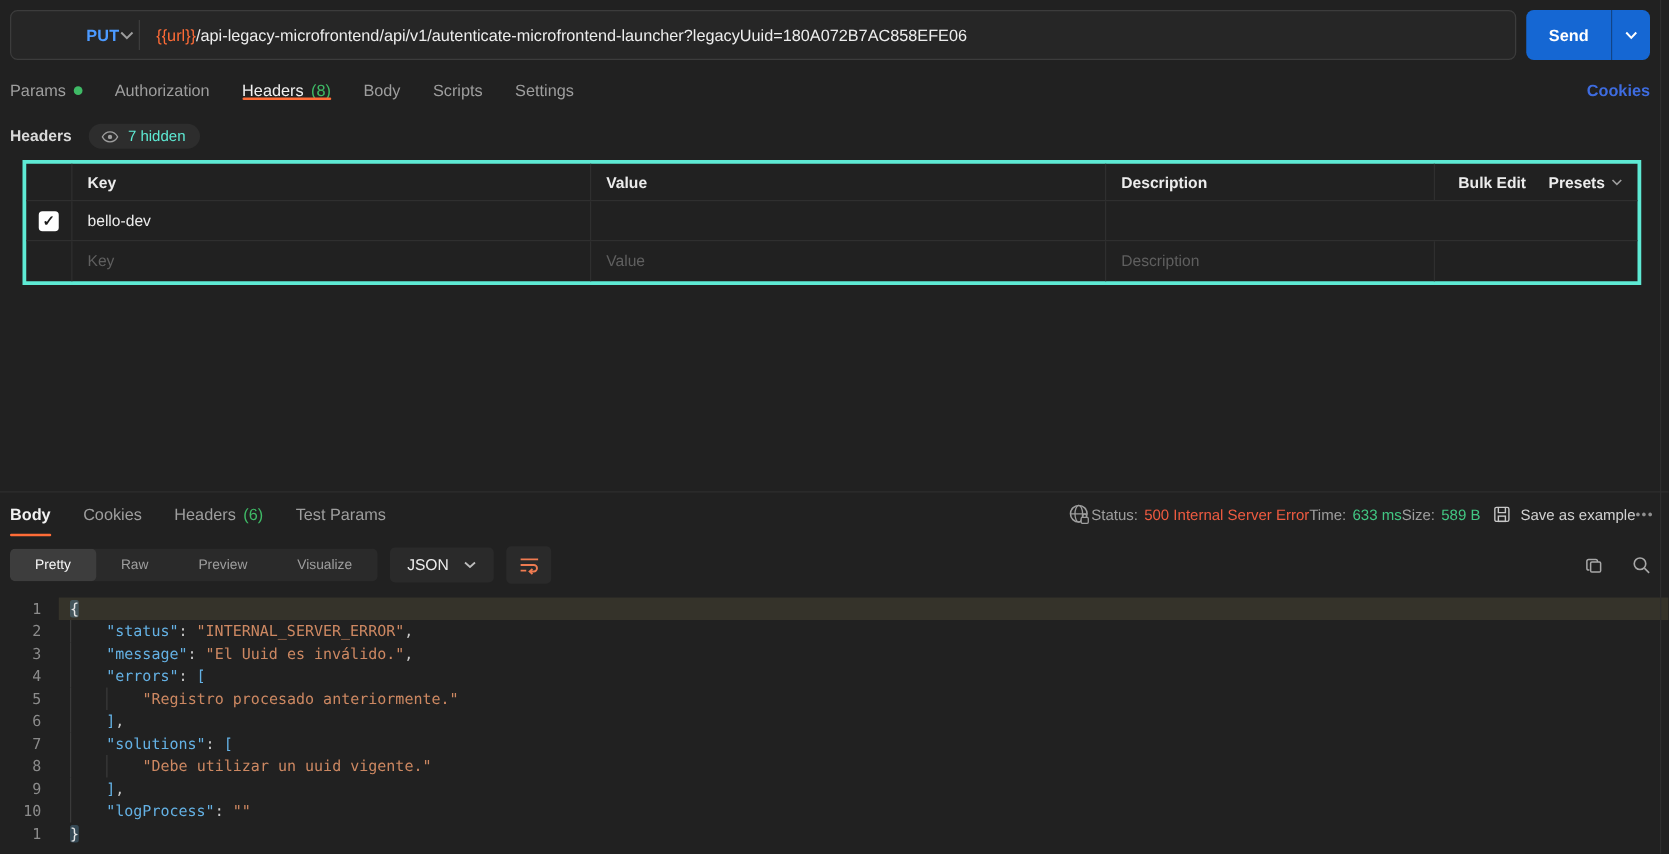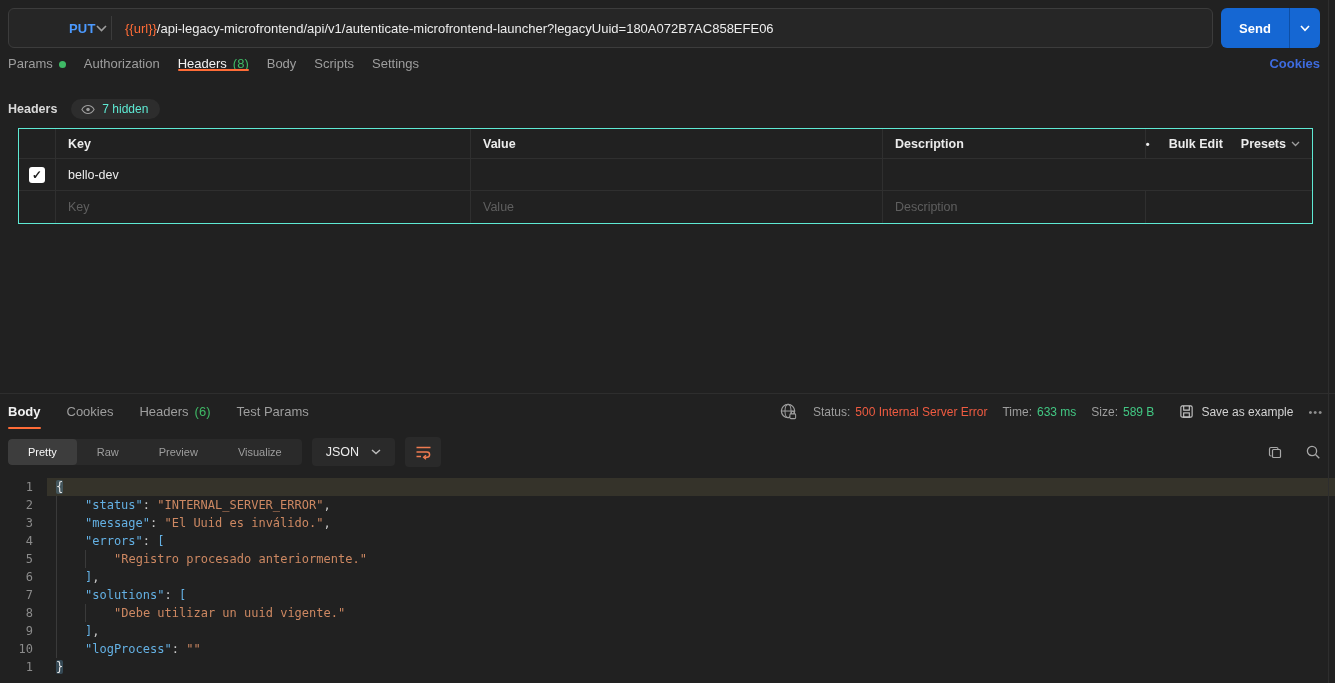--- a/index.html
+++ b/index.html
@@ -18,57 +18,57 @@
   .method { display:flex; align-items:center; justify-content:space-between; width:102px; padding:0 14px 0 16px; cursor:pointer; }
   .method-label { color:var(--method-blue); font-weight:700; font-size:13px; letter-spacing:.2px;margin-left:44px; }
   .method-divider { width:1px; height:24px; background:#3c3c3c; }
   .url-text { padding:0 13px; white-space:nowrap; overflow:hidden; font-size:13px; color:#ededed; }
   .url-var { color:var(--accent); }
   .send-group { display:flex; height:40px; }
   .send-main { background:var(--send-blue); color:#fff; border:none; font-weight:700; font-size:13px; width:68px; border-radius:6px 0 0 6px; cursor:pointer; font-family:inherit; }
   .send-caret { background:var(--send-blue); border:none; border-left:1px solid #0d4fa6; width:31px; border-radius:0 6px 6px 0; display:flex; align-items:center; justify-content:center; cursor:pointer; }
 
   
-  .req-tabs { display:flex; align-items:flex-start; gap:18px; padding:0 15px 0 8px; flex:0 0 32px; }
+  .req-tabs { display:flex; align-items:center; gap:26px; padding:0 15px 0 8px; flex:0 0 32px; }
   .tab { position:relative; display:flex; align-items:center; gap:6px; color:#9e9e9e; cursor:pointer; }
   .tab .count { color:var(--count-green); }
   .tab.active { color:#f2f2f2; }
   .tab.active .label { color:#f2f2f2; }
   .tab.active::after { content:""; position:absolute; left:0; right:0; bottom:0; height:2px; background:var(--accent); border-radius:1px; }
   .green-dot { width:7px; height:7px; border-radius:50%; background:var(--count-green); margin-top:1px; }
   .cookies-link { margin-left:auto; color:var(--link-blue); font-weight:600; cursor:pointer; display:flex; align-items:center; }
 
   
   .headers-head { display:flex; align-items:center; gap:14px; padding:10px 8px 6px 8px; flex:0 0 38px; }
   .headers-title { font-weight:700; font-size:12.5px; color:#d9d9d9; }
   .hidden-badge { display:flex; align-items:center; gap:7px; background:#2d2d2d; border-radius:20px; padding:3px 12px 3px 10px; color:#5eead4; font-size:12px; cursor:pointer; }
 
   
-  .htable { margin:2px 22px 0 18px; border:1px solid #5eead4; border-radius:0; }
+  .htable { margin:2px 22px 0 18px; border:3px solid #5eead4; border-radius:0; }
   .t-row { display:grid; grid-template-columns:37px 415px 412px 263px 1fr; height:32px; border-bottom:1px solid #2f2f2f; }
   .t-row:last-child { border-bottom:none; }
   .t-row.t-head { height:30px; }
   .cell { display:flex; align-items:center; padding:0 12px; border-right:1px solid #2f2f2f; overflow:hidden; white-space:nowrap; }
   .cell:last-child { border-right:none; }
   .t-head .cell { color:#9e9e9e; font-weight:700; font-size:12px; }
   .t-row .cell { font-size:12.5px; color:#ececec; }
   .check-cell { justify-content:center; padding:0; }
   .checkbox { width:16px; height:16px; background:#fff; border-radius:3px; color:#1b1b1b; font-size:12px; font-weight:700; display:flex; align-items:center; justify-content:center; cursor:pointer; line-height:1; }
   .ph { color:#5f5f5f !important; }
   .actions-cell { display:flex; gap:18px; justify-content:flex-end; color:#a8a8a8; font-size:12.5px; }
   .actions-cell > span { cursor:pointer; display:flex; align-items:center; gap:5px; }
   .dots { letter-spacing:1px; font-size:11px; }
 
   .spacer { flex:1 1 auto; }
 
   
   .resp { border-top:1px solid #2e2e2e; flex:0 0 290px; display:flex; flex-direction:column; }
   .resp-tabs { display:flex; align-items:stretch; gap:26px; padding:0 12px 0 8px; flex:0 0 35px; }
   .resp-tabs .tab.active { font-weight:700; }
-  .resp-meta { margin-left:auto; display:flex; align-items:center; gap:15px; font-size:12px; color:#9e9e9e; }
+  .resp-meta { margin-left:auto; display:flex; align-items:center; font-size:12px; color:#9e9e9e; }
   .meta-pair { display:flex; gap:5px; align-items:center; white-space:nowrap; }
   .meta-red { color:var(--error-red); }
   .meta-green { color:var(--value-green); }
   .save-example { display:flex; align-items:center; gap:7px; color:#d2d2d2; margin-left:10px; cursor:pointer; white-space:nowrap; }
   .meta-dots { color:#8f8f8f; letter-spacing:1px; font-size:11px; cursor:pointer; }
 
   
   .body-toolbar { display:flex; align-items:center; gap:10px; padding:8px 14px 8px 8px; flex:0 0 46px; }
   .seg-group { display:flex; background:#2a2a2a; border-radius:4px; overflow:hidden; }
   .seg { padding:7px 20px; color:#9e9e9e; font-size:11px; cursor:pointer; }

